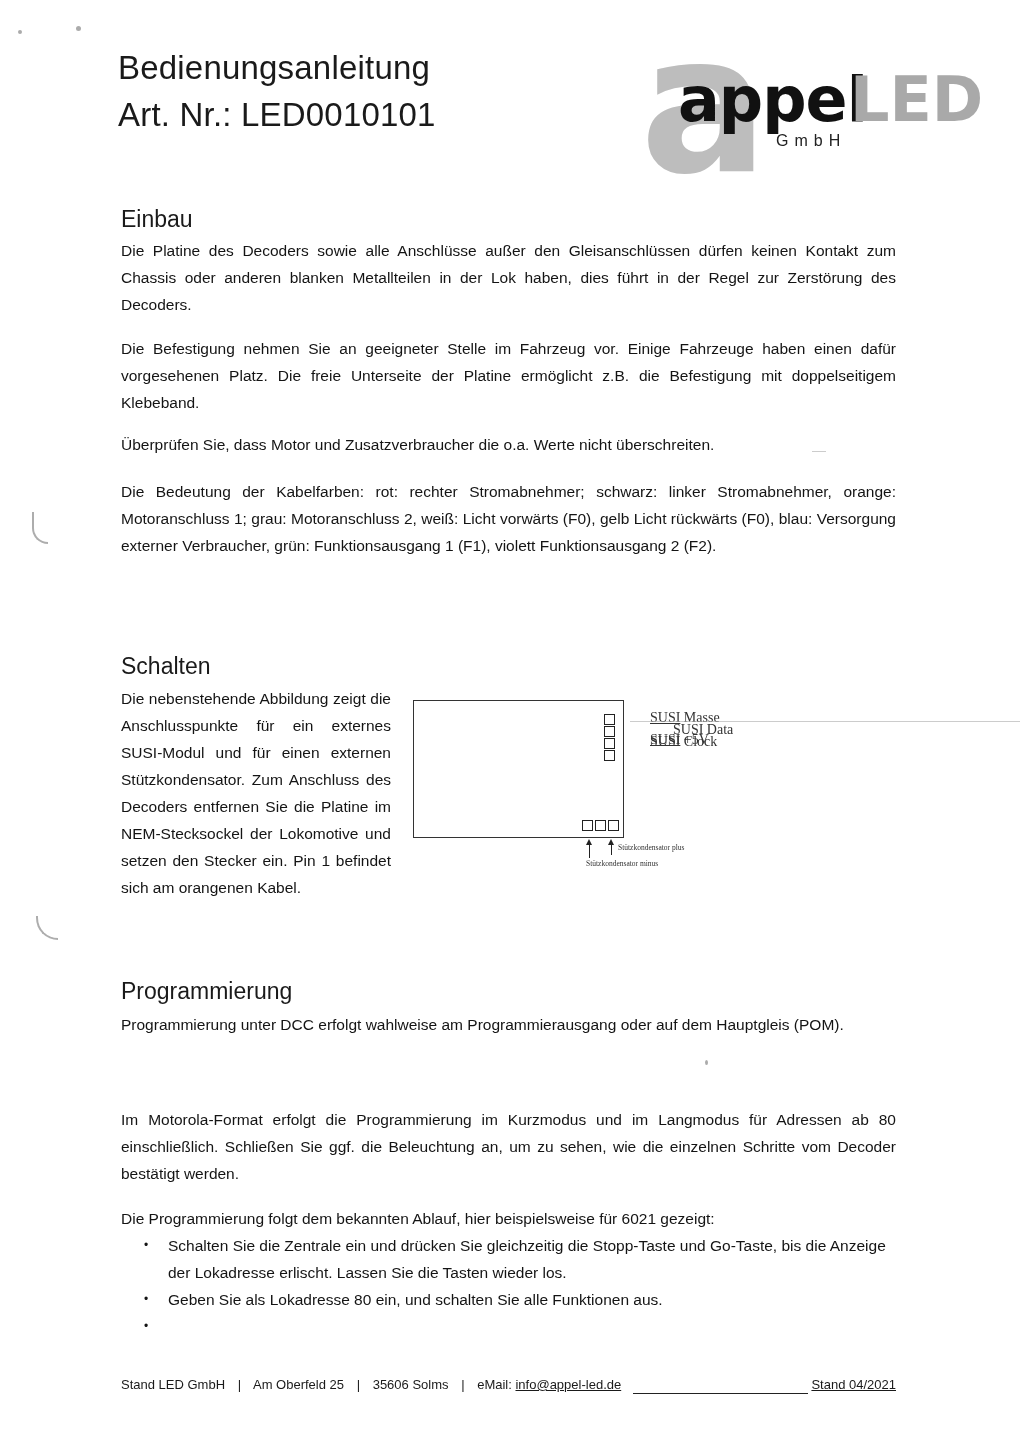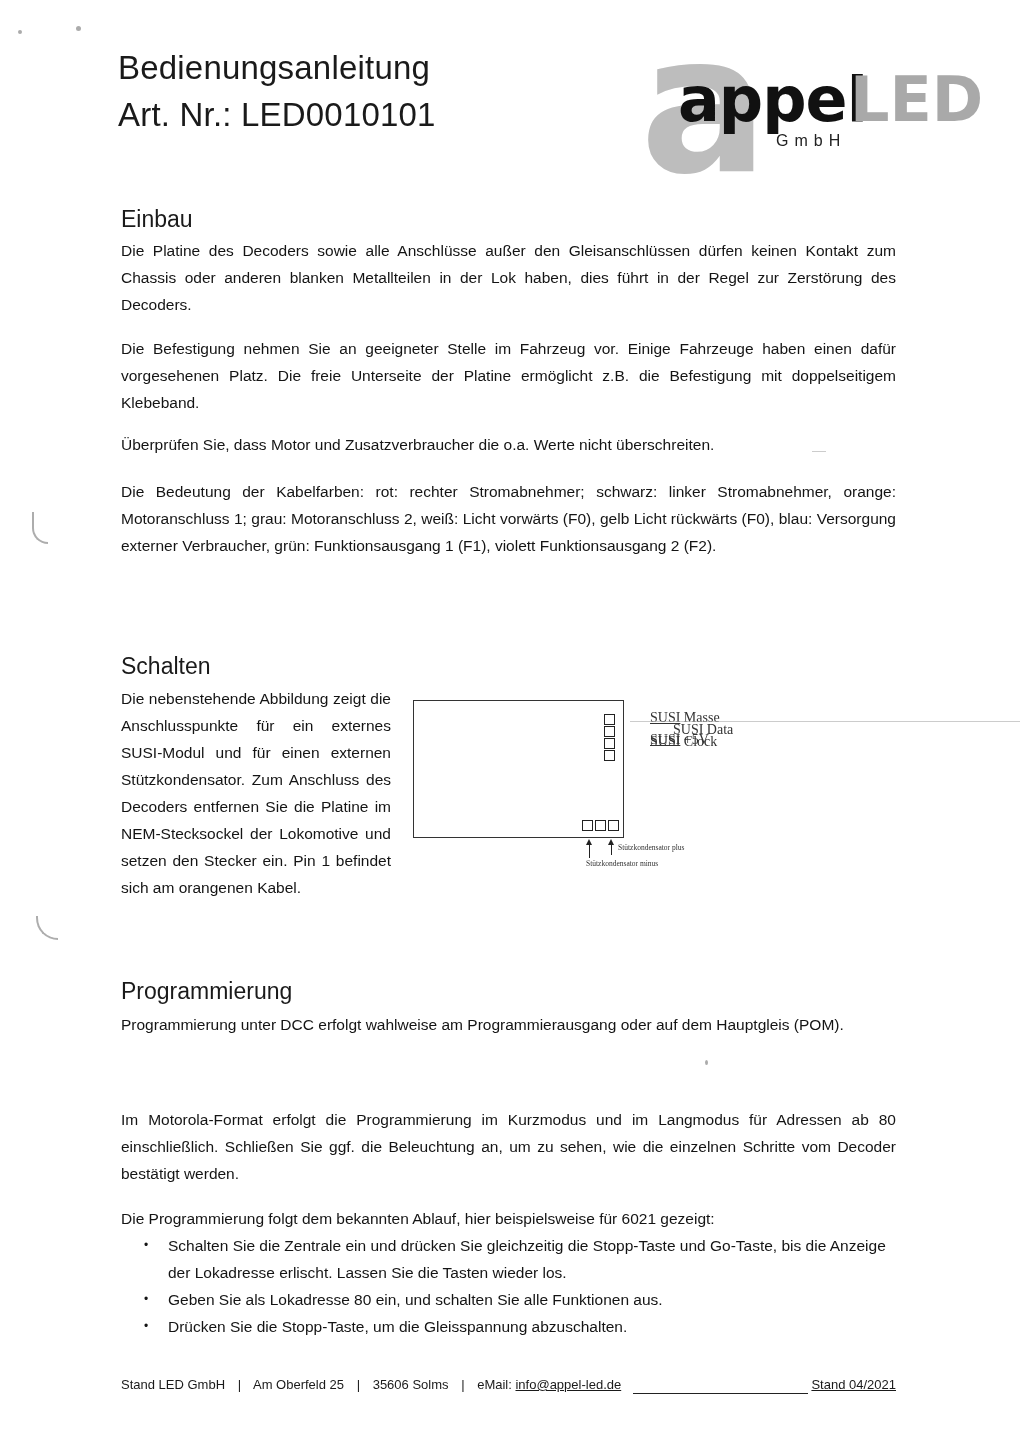--- a/index.html
+++ b/index.html
@@ -109,21 +109,20 @@
   <li>
     <span class="bullet">•</span>
     <span>Schalten Sie die Zentrale ein und drücken Sie gleichzeitig die Stopp-Taste und Go-Taste, bis die Anzeige der Lokadresse erlischt. Lassen Sie die Tasten wieder los.</span>
   </li>
   <li>
     <span class="bullet">•</span>
     <span>Geben Sie als Lokadresse 80 ein, und schalten Sie alle Funktionen aus.</span>
   </li>
   <li>
     <span class="bullet">•</span>
-    <span>Drücken Sie die Stopp-Taste, um die Gleisspannung abzuschalten.</span>
   </li>
 </ul>
 
 <div class="abs footer">
   <span>Stand LED GmbH</span>
   <span class="sep">|</span>
   <span>Am Oberfeld 25</span>
   <span class="sep">|</span>
   <span>35606 Solms</span>
   <span class="sep">|</span>

